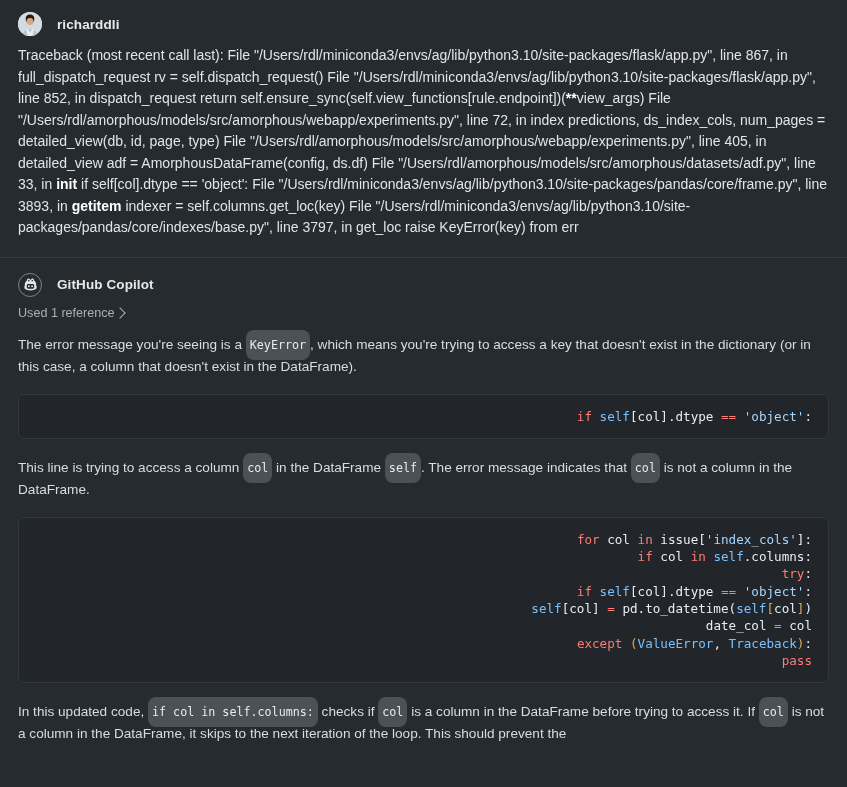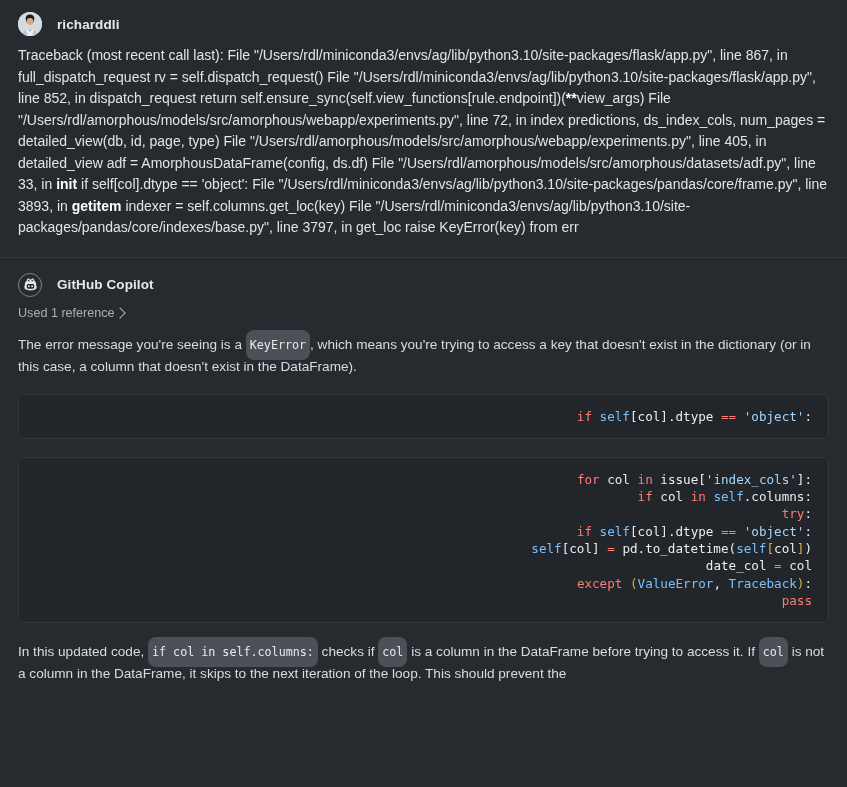--- a/index.html
+++ b/index.html
@@ -184,20 +184,21 @@
     <div class="references">
       <span>Used 1 reference</span>
       <span class="chev"></span>
     </div>
 
     <div id="assistant-body-host">
         <p class="para"><span>The error message you're seeing is a </span><code class="inline">KeyError</code><span>, which means you're trying to access a key that doesn't exist in the dictionary (or in this case, a column that doesn't exist in the DataFrame).</span></p>
         <div class="codeblock">
           <pre><span class="kw">if</span><span class="pln"> </span><span class="var">self</span><span class="br1">[</span><span class="pln">col</span><span class="br1">]</span><span class="pln">.dtype </span><span class="kw">==</span><span class="pln"> </span><span class="str">'object'</span><span class="pln">:</span></pre>
         </div>
+        <p class="para"><span>This line is trying to access a column </span><code class="inline">col</code><span> in the DataFrame </span><code class="inline">self</code><span>. The error message indicates that </span><code class="inline">col</code><span> is not a column in the DataFrame.</span></p>
         <div class="codeblock">
           <pre><span class="kw">for</span><span class="pln"> col </span><span class="kw">in</span><span class="pln"> issue</span><span class="br1">[</span><span class="str">'index_cols'</span><span class="br1">]</span><span class="pln">:</span>
 <span class="pln">    </span><span class="kw">if</span><span class="pln"> col </span><span class="kw">in</span><span class="pln"> </span><span class="var">self</span><span class="pln">.columns:</span>
 <span class="pln">        </span><span class="kw">try</span><span class="pln">:</span>
 <span class="pln">            </span><span class="kw">if</span><span class="pln"> </span><span class="var">self</span><span class="br1">[</span><span class="pln">col</span><span class="br1">]</span><span class="pln">.dtype </span><span class="kw">==</span><span class="pln"> </span><span class="str">'object'</span><span class="pln">:</span>
 <span class="pln">                </span><span class="var">self</span><span class="br1">[</span><span class="pln">col</span><span class="br1">]</span><span class="pln"> </span><span class="kw">=</span><span class="pln"> pd.to_datetime</span><span class="br1">(</span><span class="var">self</span><span class="br2">[</span><span class="pln">col</span><span class="br2">]</span><span class="br1">)</span>
 <span class="pln">                date_col </span><span class="kw">=</span><span class="pln"> col</span>
 <span class="pln">        </span><span class="kw">except</span><span class="pln"> </span><span class="br2">(</span><span class="var">ValueError</span><span class="pln">, </span><span class="var">Traceback</span><span class="br2">)</span><span class="pln">:</span>
 <span class="pln">            </span><span class="kw">pass</span></pre>
         </div>

